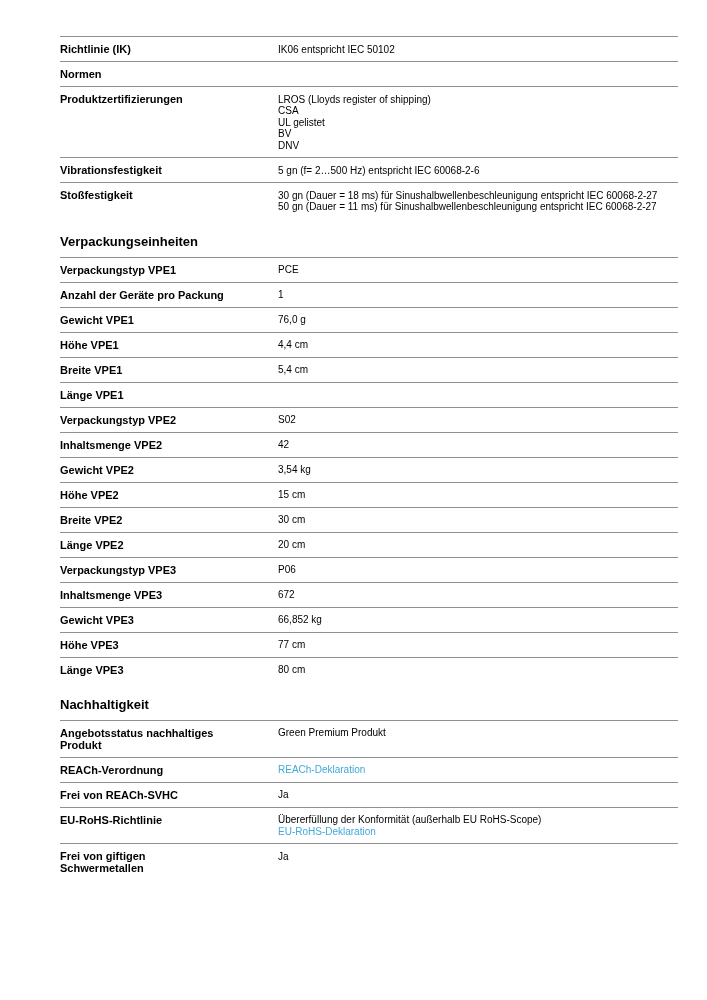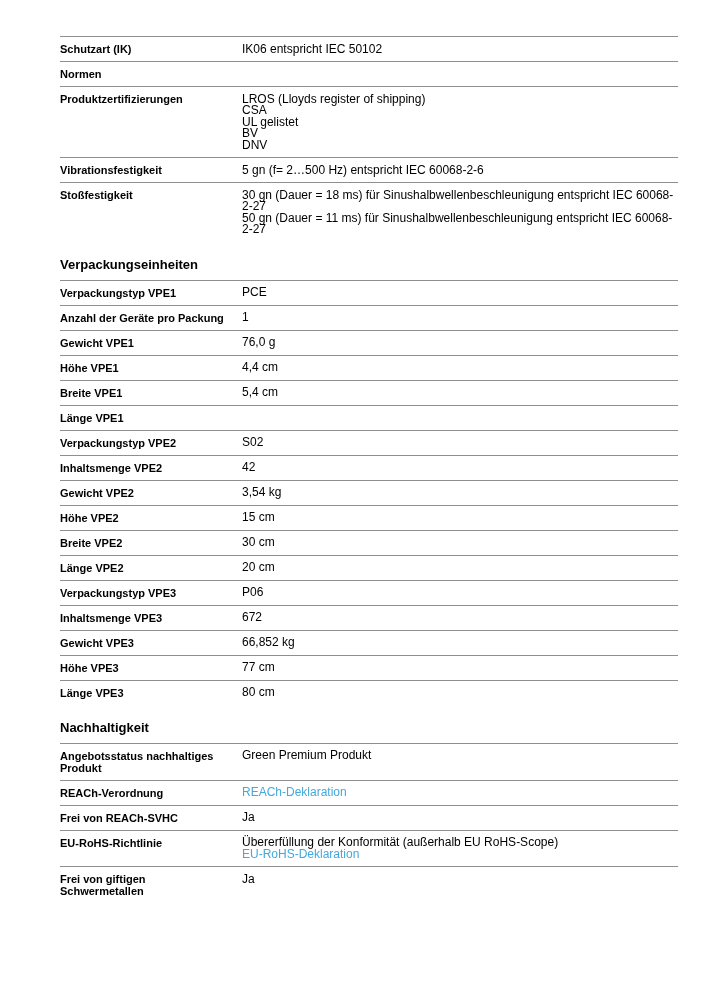--- a/index.html
+++ b/index.html
@@ -32,42 +32,43 @@
     flex: 0 0 182px;
     width: 182px;
     padding-right: 10px;
     font-size: 11px;
     font-weight: bold;
     line-height: 12px;
     color: #000000;
   }
   .spec-values {
     flex: 1;
-    font-size: 12px;
+    font-size: 10px;
     line-height: 11.5px;
     color: #000000;
     padding-top: 0.5px;
+    margin-left: 36px;
   }
   .spec-value { min-height: 11.5px; }
   a.spec-link {
     color: #42a9dc;
     text-decoration: none;
     cursor: pointer;
     display: inline-block;
   }
 </style>
 </head>
 <body>
 
 <div class="page">
   <div>
       <section class="spec-section">
         <div class="spec-table">
           <div class="spec-row">
-            <div class="spec-label">Schutzart (IK)</div>
+            <div class="spec-label">Richtlinie (IK)</div>
             <div class="spec-values">
               <div class="spec-value">IK06 entspricht IEC 50102</div>
             </div>
           </div>
           <div class="spec-row">
             <div class="spec-label">Normen</div>
           </div>
           <div class="spec-row">
             <div class="spec-label">Produktzertifizierungen</div>
             <div class="spec-values">

